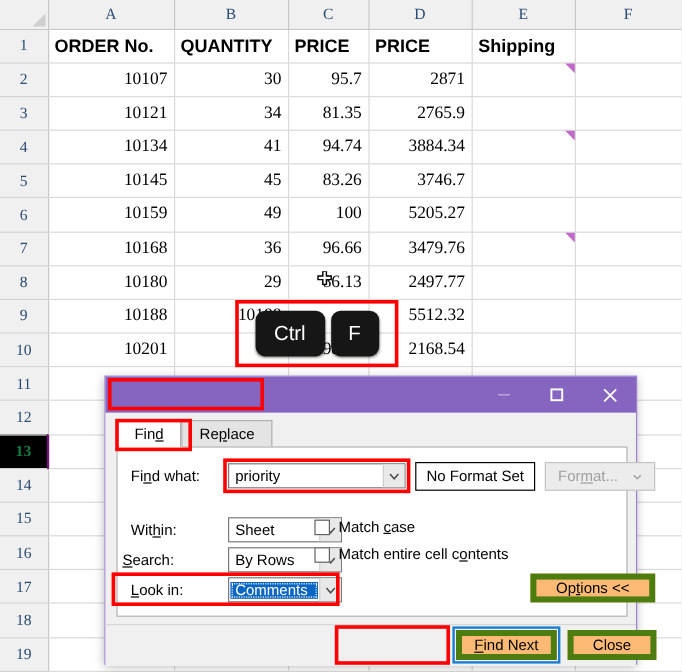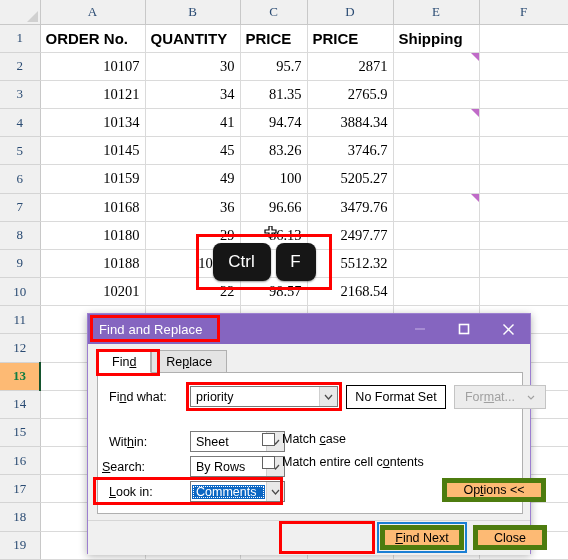--- a/index.html
+++ b/index.html
@@ -63,23 +63,23 @@
     background: #f0f0f0;
     border-right: 1px solid #c8c8c8;
     border-bottom: 1px solid #d4d4d4;
     font-size: 13px;
     color: #2a4b73;
     text-align: center;
     font-family: "Liberation Serif", serif;
     vertical-align: middle;
   }
   td.rowhdr.active {
-    background: #fdba74;
+    background: #000000;
     color: #127d42;
-    border-right: 2px solid #14532d;
+    border-right: 2px solid #701a75;
     font-weight: bold;
     font-family: Liberation Serif, serif;
   }
 
   td.cell {
     height: 28px;
     border-right: 1px solid #dadada;
     border-bottom: 1px solid #dadada;
     font-size: 14.5px;
     color: #000000;
@@ -114,21 +114,21 @@
     width: 13px;
     height: 17px;
     pointer-events: none;
     z-index: 30;
   }
 
   
   #key-overlay {
     position: absolute;
     left: 196px;
-    top: 234px;
+    top: 250px;
     width: 136px;
     height: 56px;
     border: 3px solid #ff0000;
     z-index: 40;
     display: flex;
     align-items: center;
     justify-content: center;
     gap: 5px;
   }
   .keycap {
@@ -563,21 +563,20 @@
 </div>
 
 <div id="key-overlay">
   <div class="keycap ctrl">Ctrl</div>
   <div class="keycap f">F</div>
 </div>
 
 <div id="dialog">
 
   <div id="titlebar">
-    <div id="dlg-title">Find and Replace</div>
     <div class="title-hl"></div>
     <div class="win-btns">
       <div class="win-btn min">
         <svg width="12" height="12" viewBox="0 0 12 12">
             <line x1="1" y1="6" x2="11" y2="6" stroke="#b9a3dd" stroke-width="1.3"></line>
           </svg>
       </div>
       <div class="win-btn">
         <svg width="12" height="12" viewBox="0 0 12 12">
             <rect x="1.5" y="1.5" width="9" height="9" fill="none" stroke="#ffffff" stroke-width="1.6"></rect>

